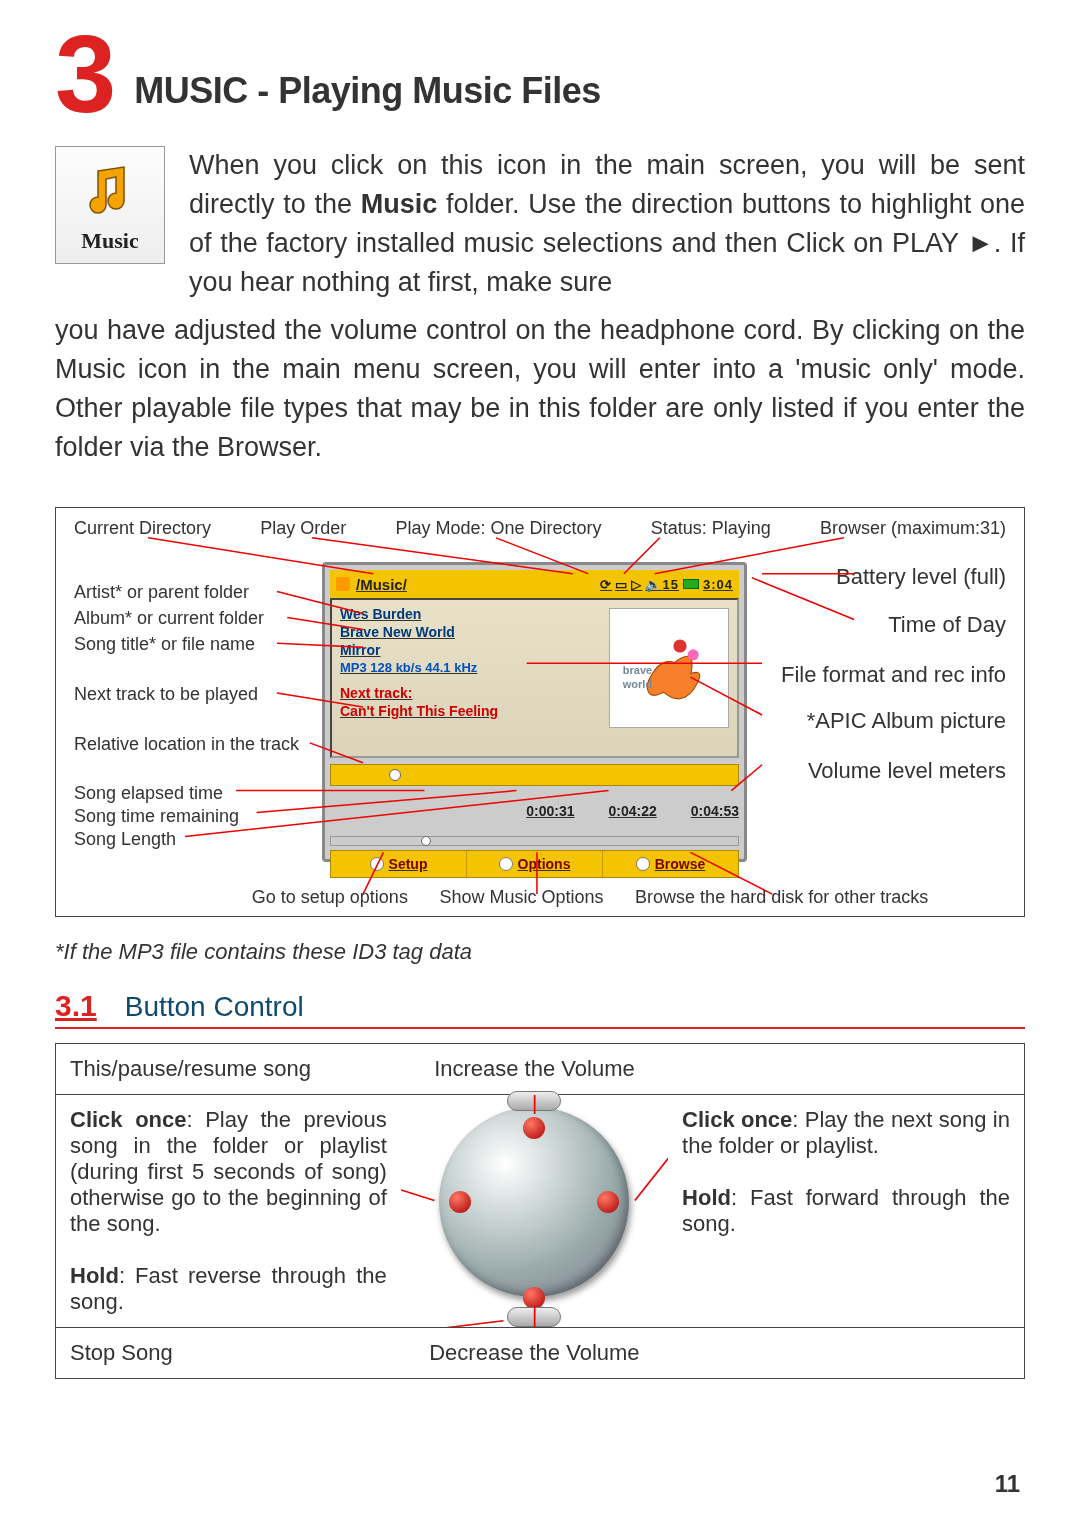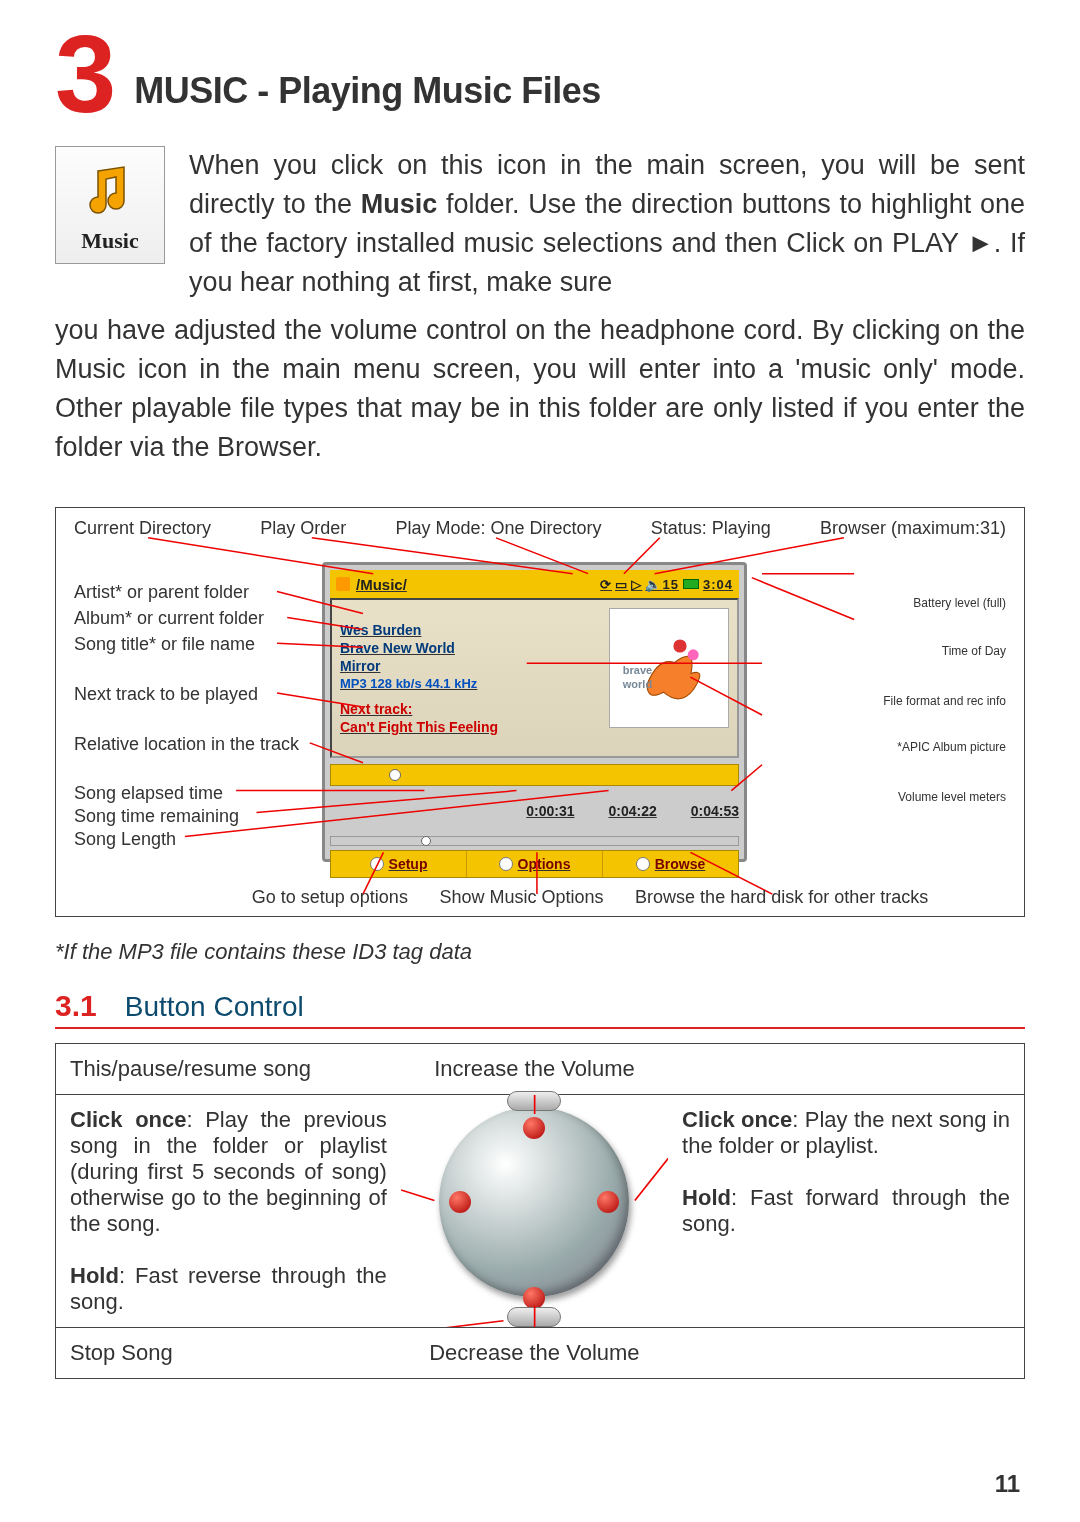--- a/index.html
+++ b/index.html
@@ -81,21 +81,21 @@
     font-size: 15px;
     color:#222;
     position:relative;
   }
   .ds-titlebar .note { width:14px; height:14px; background:#f90; margin-right:6px; border-radius:2px; }
   .ds-titlebar .status-icons { margin-left:auto; font-size:13px; letter-spacing:1px; display:flex; align-items:center; }
   .ds-titlebar .status-icons span { margin-left:3px; }
   .ds-body {
     background: linear-gradient(#e9e0c8,#dcd3bb);
     border: 2px inset #999;
-    padding: 20px 8px;
+    padding: 4px 8px;
     font-size: 14px;
     font-weight: bold;
     color: #003a7a;
     position:relative;
     height: 160px;
   }
   .ds-body .line { margin: 2px 0; }
   .ds-body .fmt { color:#0050c0; font-size:13px; }
   .ds-body .nt-title { color:#c00; margin-top:10px; }
   .ds-body .nt-name { color:#c00; }
@@ -109,29 +109,29 @@
   .ds-progress .knob { width:12px;height:12px;background:#fff;border:1px solid #666;border-radius:50%; position:absolute; left:58px; top:4px; }
   .ds-times { display:flex; justify-content:flex-end; font-size:14px; font-weight:bold; margin:17px 0; color:#222;gap:34px; }
   .ds-vol { height:10px; background:#ccc; border:1px solid #999; position:relative; margin-bottom:4px;}
   .ds-vol .knob { width:10px;height:10px;background:#fff;border:1px solid #666;border-radius:50%; position:absolute; left:90px; top:-1px; }
   .ds-softkeys { display:flex; background:#f5c400; height:28px; border:1px solid #aa8800; }
   .ds-softkeys .sk { flex:1; display:flex; align-items:center; justify-content:center; font-size:14px; font-weight:bold; color:#700; border-right:1px solid #c89800; }
   .ds-softkeys .sk:last-child { border-right:none; }
   .ds-softkeys .sk .ico { width:14px;height:14px;background:#fff;border:1px solid #777;border-radius:50%; margin-right:5px; }
 
   .callout-left { position:absolute; left:18px; font-size:18px; }
-  .callout-right { position:absolute; right:18px; font-size:12px;margin-top:32px; }
+  .callout-right { position:absolute; right:18px; font-size:22px; }
   .bottom-labels { position:absolute; bottom:8px; left:0; right:0; display:flex; justify-content:space-around; font-size:18px; padding: 0 80px 0 180px;}
   .redline { stroke:#e00; stroke-width:1.5; fill:none; }
   svg.overlay { position:absolute; top:0; left:0; width:100%; height:100%; pointer-events:none; }
 
   
   .footnote { font-style: italic; font-size: 22px; margin-top: 22px; }
   .subhead-row { display:flex; align-items:baseline; border-bottom:2.5px solid #d22; margin-top: 24px; padding-bottom:4px; }
-  .subhead-num { font-size:30px; font-weight:900; color:#d22; margin-right:28px; font-family:"Arial Black",sans-serif; }
+  .subhead-num { font-size:30px; font-weight:900; color:#d22; margin-right:28px; font-family:"Arial Black",sans-serif;text-decoration:underline; }
   .subhead-title { font-size:28px; color:#0c4a6e; }
 
   .btn-table { border:1.5px solid #444; margin-top:14px; width:100%; border-collapse:collapse; font-size:22px; }
   .btn-table td { padding:12px 14px; vertical-align:top; text-align:justify; }
   .btn-table tr.r1 td { border-bottom:1.5px solid #444; }
   .btn-table tr.r3 td { border-top:1.5px solid #444; }
   .btn-table .col-mid { width:240px; text-align:center; position:relative; }
   .btn-table .col-l { width:310px; }
   .btn-table .col-r { width:320px; }
   .dpad {

